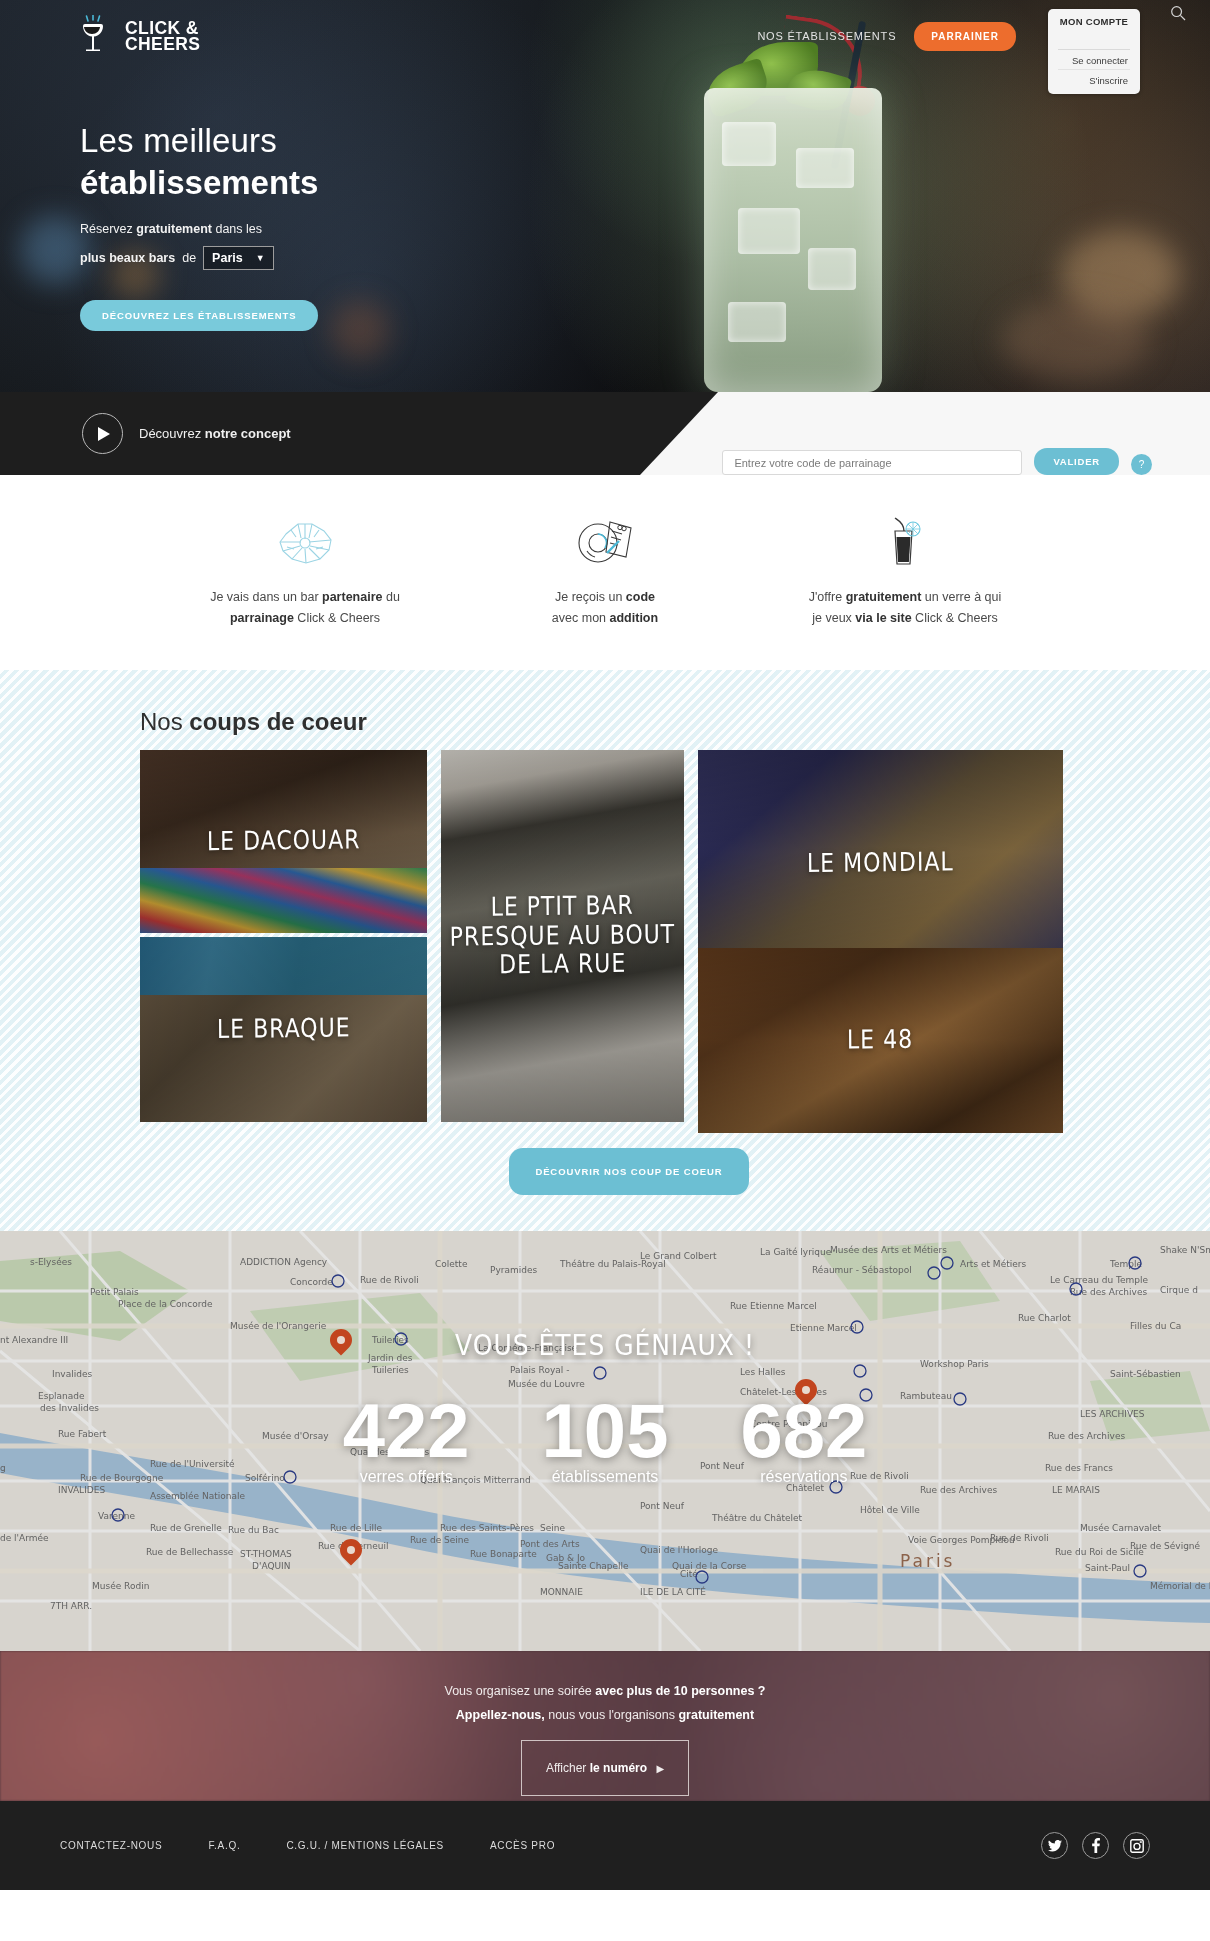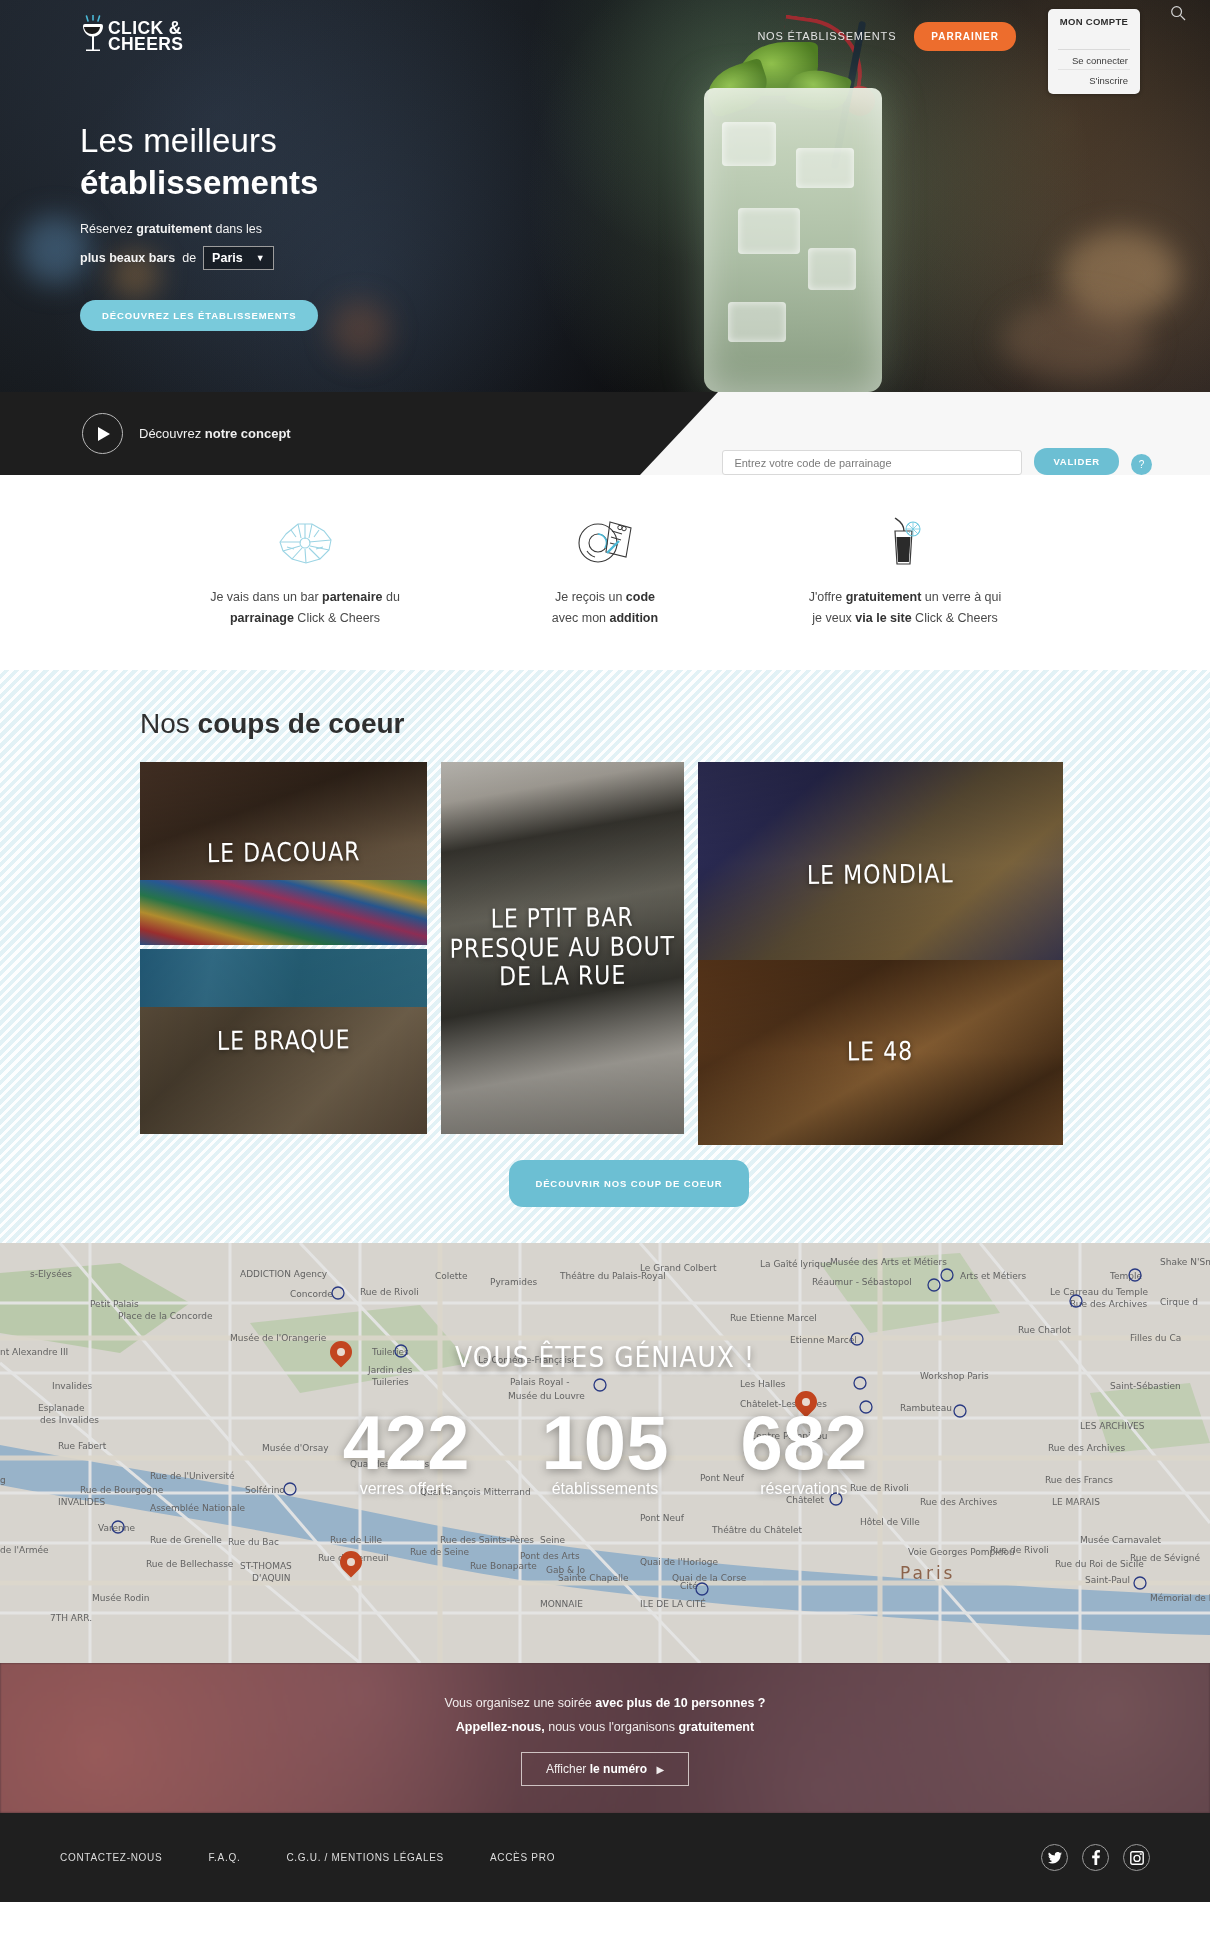--- a/index.html
+++ b/index.html
@@ -85,21 +85,21 @@
     width: 30px; height: 30px; border-radius: 50%;
     background: radial-gradient(circle at 35% 30%, #d6454a, #8b161c 75%);
   }
 
   .hero-top {
     position: absolute; top: 0; left: 0; right: 0; height: 72px;
     display: flex; align-items: center;
     padding: 0 22px 0 78px;
     z-index: 6;
   }
-  .logo { display: flex; align-items: center; gap: 0; justify-content: space-between; }
+  .logo { display: flex; align-items: center; gap: 17px; justify-content: space-between; }
   .logo-glyph { position: relative; width: 30px; height: 42px; }
   .logo-text {
     color: #fff; font-weight: 700; font-size: 17.5px; line-height: 16px;
     letter-spacing: 0.4px;
   }
   .hero-nav {
     margin-left: auto;
     display: flex; align-items: center; gap: 18px;
   }
   .nav-link {
@@ -229,21 +229,21 @@
 
   
   .coeur {
     width: 1210px; padding: 38px 0 36px;
     background-color: #f3fafc;
     background-image: repeating-linear-gradient(
       135deg, rgba(255,255,255,0.85) 0px, rgba(255,255,255,0.85) 3px,
       rgba(219,238,243,0.7) 3px, rgba(219,238,243,0.7) 7px);
   }
   .coeur-title {
-    width: 930px; margin: 0 auto 22px; font-size: 28px; color: #2f2f2f;
+    width: 930px; margin: 0 auto 14px; font-size: 24px; color: #2f2f2f;
   }
   .coeur-title .lt { font-weight: 300; }
   .coeur-title .bd { font-weight: 700; }
   .cards {
     width: 930px; margin: 0 auto;
     display: grid;
     grid-template-columns: 287px 243px 365px;
     grid-template-rows: 183px 4px 185px;
     gap: 0 14px;
   }
@@ -329,21 +329,21 @@
     filter: blur(1px);
   }
   .cta-inner {
     position: relative; z-index: 3; text-align: center; padding-top: 33px;
   }
   .cta-l1 { color: #f0ebeb; font-size: 12.5px; }
   .cta-l2 { color: #f0ebeb; font-size: 12.5px; margin-top: 10px; }
   .cta-l1 b, .cta-l2 b { font-weight: 700; color: #fff; }
   .btn-number {
     margin-top: 18px; background: transparent; color: #f1eded;
-    border: 1px solid #cfc3c3; padding: 9px 24px; font-size: 12px;
+    border: 1px solid #cfc3c3; padding: 20px 24px; font-size: 12px;
     cursor: pointer; font-family: "Liberation Sans", sans-serif;
   }
   .btn-number b { font-weight: 700; color: #fff; }
 
   
   .footer {
     width: 1210px; height: 89px; background: #1f1f1f;
     display: flex; align-items: center; padding: 0 60px;
   }
   .footer-links { display: flex; gap: 46px; }

